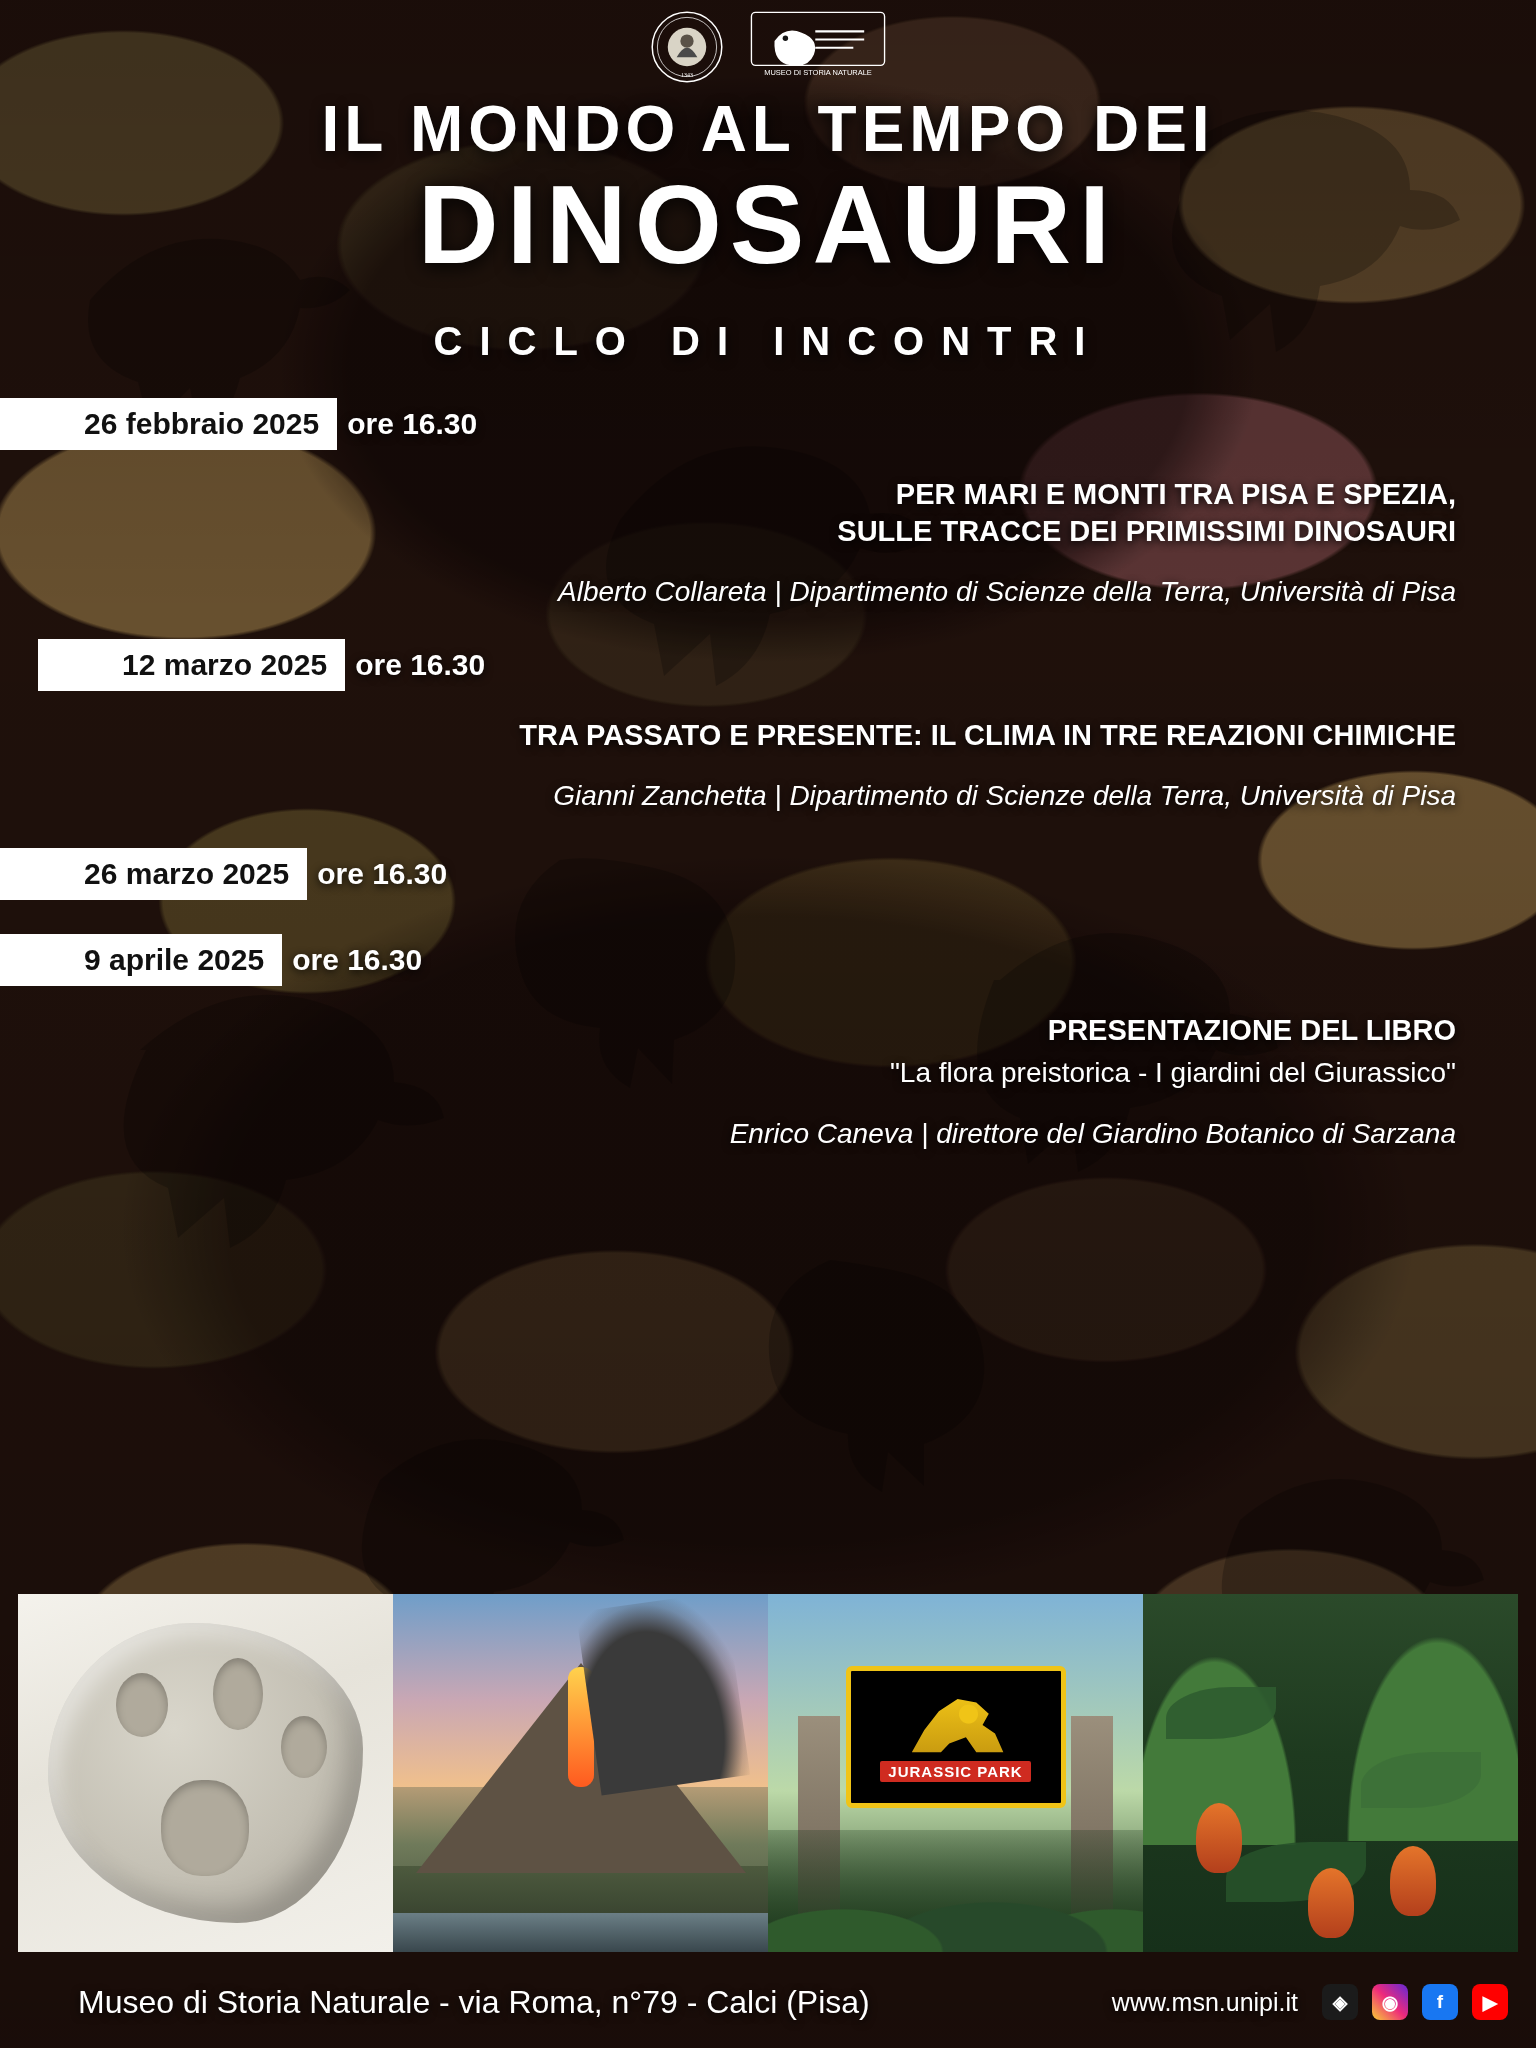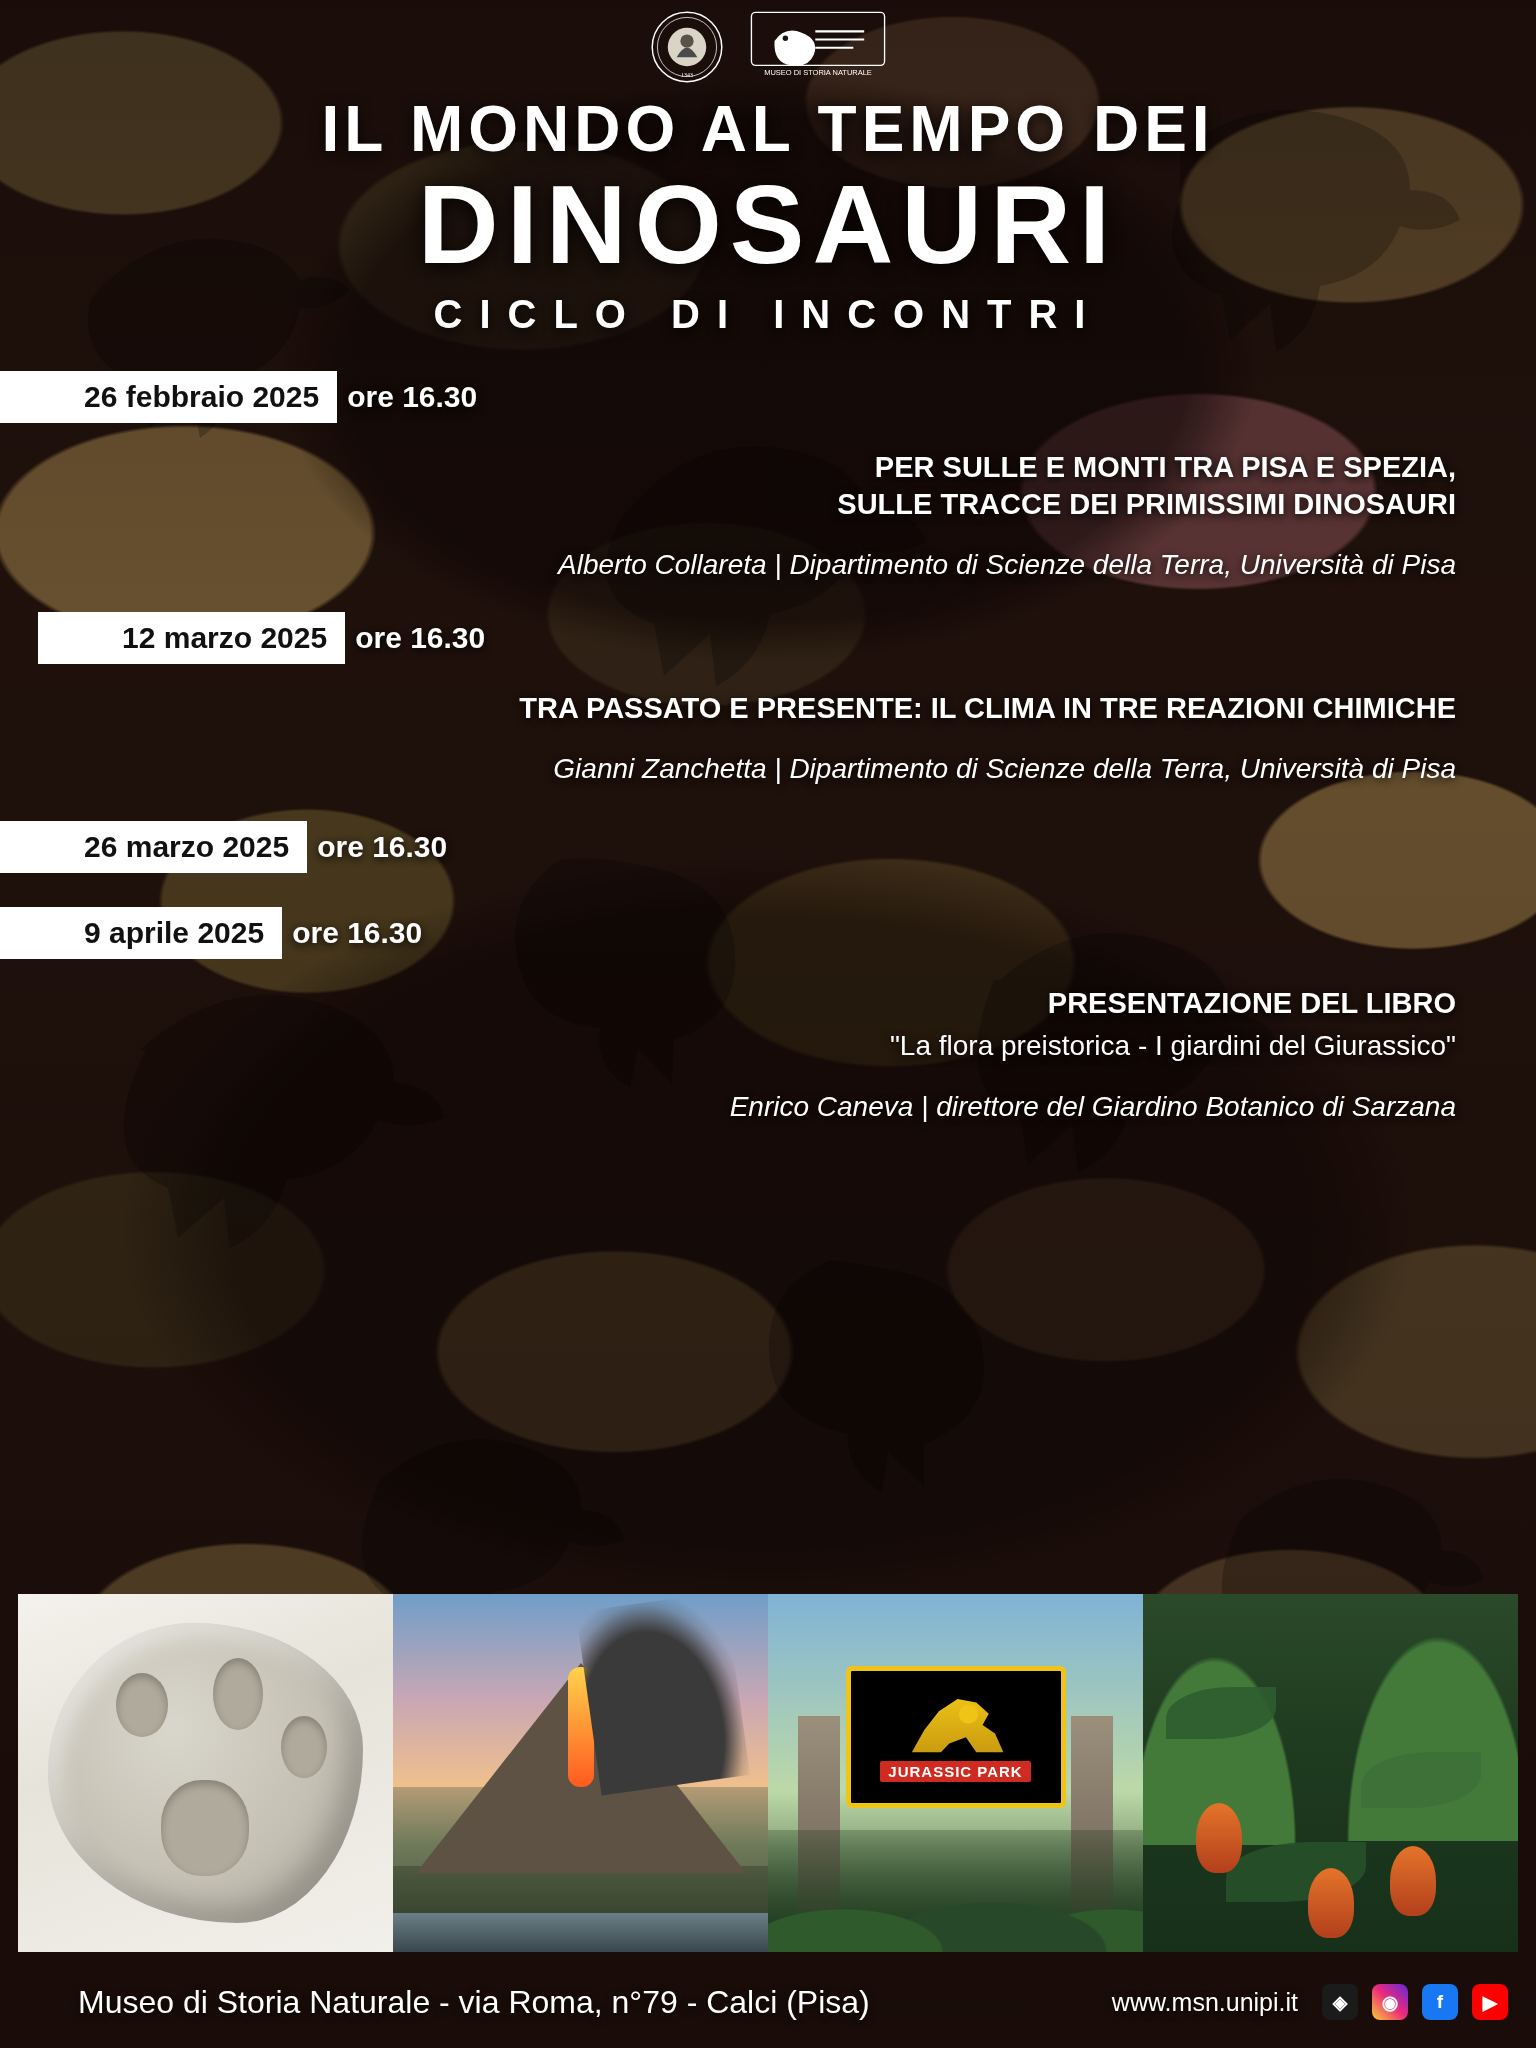--- a/index.html
+++ b/index.html
@@ -95,21 +95,21 @@
     letter-spacing: 8px;
     line-height: 1.0;
     margin-top: 6px;
     text-shadow: 0 4px 18px rgba(0,0,0,.9);
   }
   .subtitle {
     color: #fff;
     font-weight: 700;
     font-size: 40px;
     letter-spacing: 17px;
-    margin-top: 11px;
+    margin-top: 38px;
     text-shadow: 0 3px 12px rgba(0,0,0,.85);
   }
 
   
   .schedule {
     position: relative;
     z-index: 5;
     margin-top: 34px;
     text-align: right;
   }
@@ -373,21 +373,21 @@
   </div>
 
   <div class="schedule">
 
     <div class="event">
       <div class="date-row">
         <div class="date-chip">26 febbraio 2025</div>
         <div class="time-text">ore 16.30</div>
       </div>
       <div class="event-body">
-        <div class="event-title">PER SULLE E MONTI TRA PISA E SPEZIA,</div>
+        <div class="event-title">PER MARI E MONTI TRA PISA E SPEZIA,</div>
         <div class="event-title">SULLE TRACCE DEI PRIMISSIMI DINOSAURI</div>
         <div class="event-speaker">Alberto Collareta | Dipartimento di Scienze della Terra, Università di Pisa</div>
       </div>
     </div>
 
     <div class="event sp-1">
       <div class="date-row">
         <div class="date-chip">12 marzo 2025</div>
         <div class="time-text">ore 16.30</div>
       </div>

